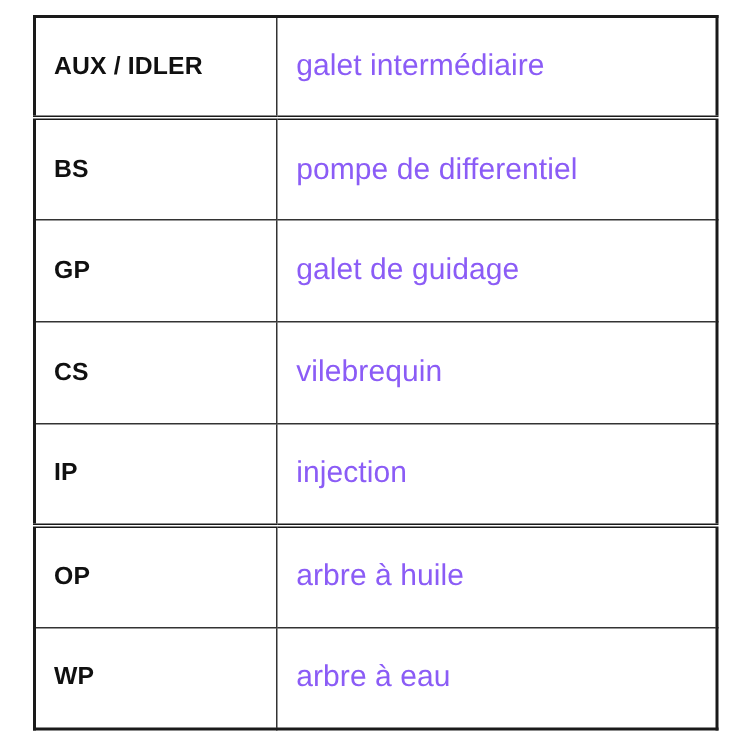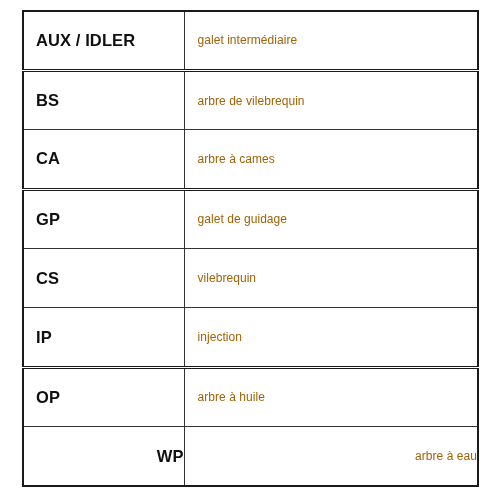--- a/index.html
+++ b/index.html
@@ -58,35 +58,34 @@
     font-weight: bold;
     font-size: 16.5px;
     letter-spacing: 0.1px;
     color: #101010;
     white-space: nowrap;
   }
 
   .legend-table td.cell-desc {
     padding-left: 13px;
     font-weight: normal;
-    font-size: 12px;
+    font-size: 20px;
     letter-spacing: 0.05px;
-    color: #a16207;
+    color: #8b5cf6;
     white-space: nowrap;
   }
 
   
   .legend-table tr.group-end td {
     border-bottom: 3px double #1a1a1a;
   }
 
   
   .legend-table tr.last-row td {
     border-bottom: 0;
-    text-align: right;
   }
 </style>
 </head>
 <body>
 
 <div class="page">
 
   <table class="legend-table">
     <colgroup>
       <col class="col-code">
@@ -94,27 +93,23 @@
     </colgroup>
     <tbody>
 
       <tr class="group-end">
         <td class="cell-code">AUX / IDLER</td>
         <td class="cell-desc">galet intermédiaire</td>
       </tr>
 
       <tr>
         <td class="cell-code">BS</td>
-        <td class="cell-desc">arbre de vilebrequin</td>
+        <td class="cell-desc">pompe de differentiel</td>
       </tr>
 
-      <tr class="group-end">
-        <td class="cell-code">CA</td>
-        <td class="cell-desc">arbre à cames</td>
-      </tr>
 
       <tr>
         <td class="cell-code">GP</td>
         <td class="cell-desc">galet de guidage</td>
       </tr>
 
       <tr>
         <td class="cell-code">CS</td>
         <td class="cell-desc">vilebrequin</td>
       </tr>

